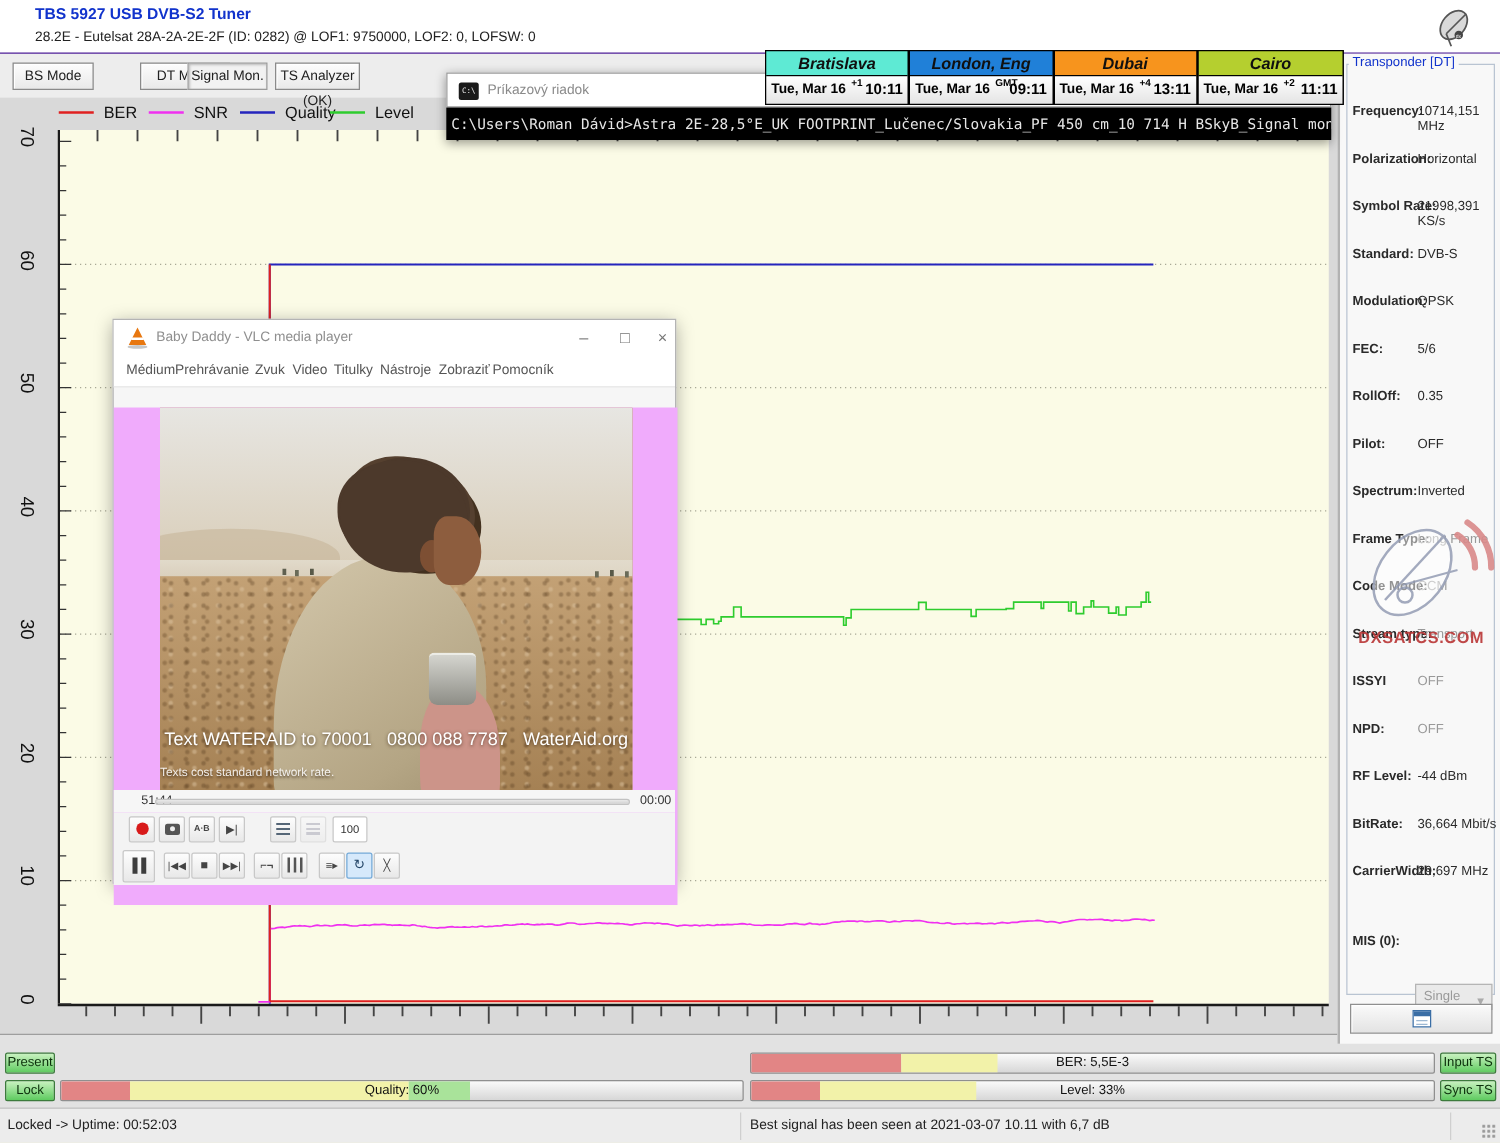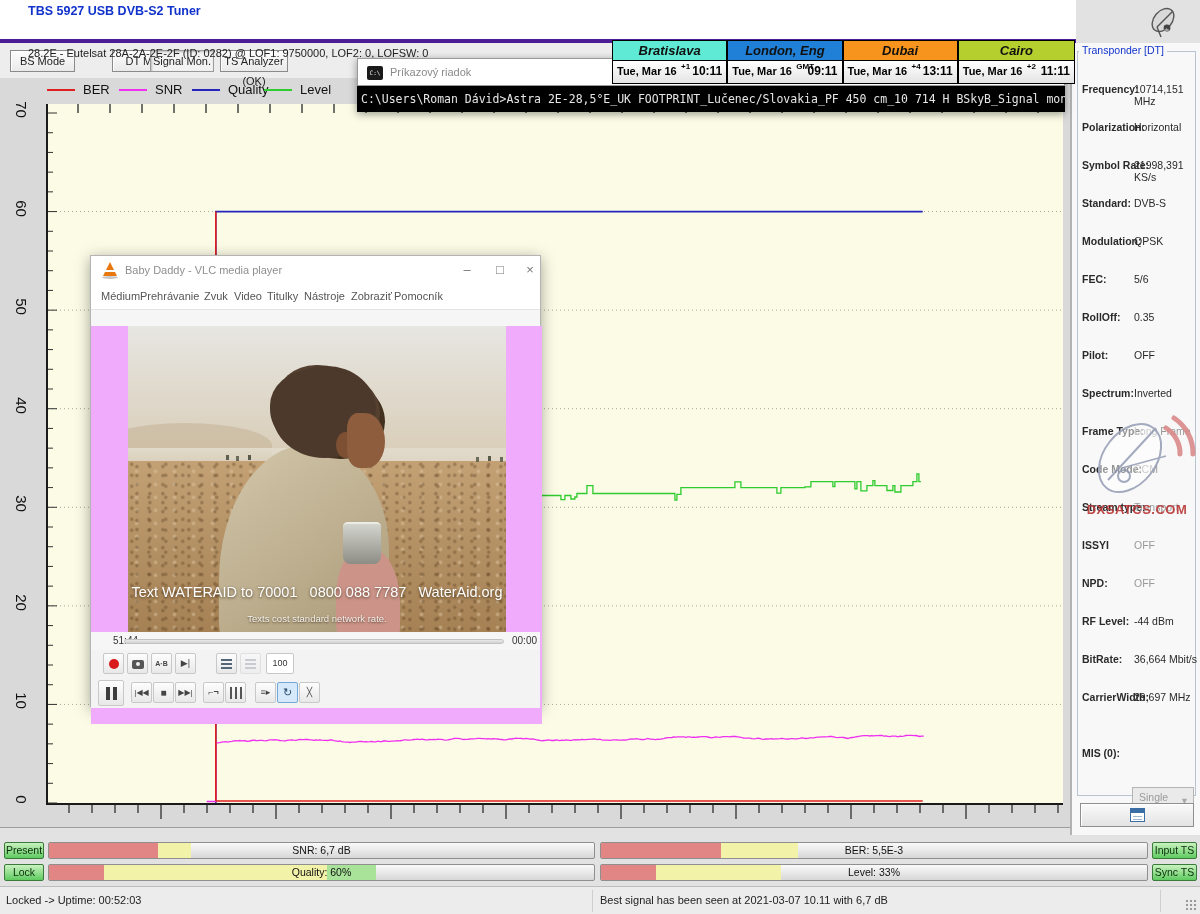--- a/index.html
+++ b/index.html
@@ -1,23 +1,23 @@
 <!DOCTYPE html>
 <html><head>
 <meta charset="utf-8">
 <style>
   * { margin:0; padding:0; box-sizing:border-box; }
   html,body { width:1200px; height:914px; overflow:hidden; }
   body { font-family:"Liberation Sans", sans-serif; background:#e2e2e2; position:relative; }
   .abs { position:absolute; }
 
   
-  #header { left:0; top:0; width:1076px; height:43px; background:#fff; border-bottom:4px solid #4c1d95; z-index:5; }
+  #header { left:0; top:0; width:1200px; height:43px; background:#fff; border-bottom:1px solid #4c1d95; z-index:5; }
   #app-title { left:28px; top:4px; font-size:12.5px; font-weight:bold; color:#1133cc; }
-  #app-subtitle { left:28px; top:24px; font-size:11px; color:#222;margin-top:23px; }
+  #app-subtitle { left:28px; top:24px; font-size:11px; color:#222; }
   #app-logo { left:1143px; top:4px; }
 
   
   #tabsbar { left:0; top:43px; width:1075px; height:35px; background:#ededed; z-index:4; }
   .tab { position:absolute; top:7px; height:22px; background:linear-gradient(#fdfdfd,#e9e9e9); border:1px solid #8a8a8a; box-shadow:inset 1px 1px 0 #fff; font-size:11px; color:#222; text-align:center; line-height:20px; cursor:default; }
   .tab.active { background:#f2f2f2; box-shadow:inset 1px 1px 2px #bbb; border-color:#9a9a9a; }
 
   
   #chart-panel { left:0; top:78px; width:1070px; height:750px; background:#d9d9d9; border-bottom:1px solid #9e9e9e; z-index:1; }
   .legend-item { position:absolute; top:4px; height:16px; font-size:13px; color:#111; }
@@ -67,21 +67,21 @@
   .vf-hill { position:absolute; left:-8%; top:30%; width:46%; height:14%; background:rgba(196,178,150,.55); border-radius:50% 50% 0 0; }
   .vf-trees { position:absolute; left:26%; top:40%; width:3px; height:5px; background:#5f6050; box-shadow:10px 1px 0 #6a6b58, 22px 0 0 #585948, 250px 2px 0 #6a6b58, 262px 1px 0 #585948, 274px 2px 0 #6a6b58; }
   .vf-hair { position:absolute; left:38%; top:13%; width:27%; height:28%; background:#4c392b; border-radius:46% 54% 48% 52%;
      box-shadow:6px -6px 0 -4px #4c392b, -7px -3px 0 -5px #4c392b, 12px -2px 0 -6px #55402f, -2px -9px 0 -6px #55402f, 16px 6px 0 -5px #43311f; }
   .vf-face { position:absolute; left:58%; top:27%; width:10%; height:17%; background:#8d5d3e; border-radius:35% 65% 60% 40%; }
   .vf-ear { position:absolute; left:55%; top:33%; width:5%; height:8%; background:#7d4f33; border-radius:50%; }
   .vf-shawl { position:absolute; left:24%; top:37%; width:45%; height:68%; background:linear-gradient(145deg,#d3c7ab,#b4a584 70%,#9c8d6c); border-radius:52% 46% 16% 26% / 62% 48% 12% 18%; }
   .vf-sleeve { position:absolute; left:55%; top:69%; width:17%; height:35%; background:#cc9489; border-radius:42% 48% 30% 35%; }
   .vf-cup { position:absolute; left:57%; top:61%; width:10%; height:13%; background:linear-gradient(#d4d4ce,#8d8d86); border-radius:12% 12% 18% 18%; border-top:2px solid #ecece6; }
   .vf-text1 { position:absolute; left:0; bottom:15%; width:100%; text-align:center; color:#fff; font-size:14.5px; text-shadow:0 1px 3px rgba(60,40,20,.8); white-space:pre; }
-  .vf-text2 { position:absolute; left:0; bottom:7.5%; width:100%; text-align:center; color:rgba(255,255,255,.88); font-size:9.5px; text-shadow:0 1px 2px rgba(60,40,20,.8); }
+  .vf-text2 { position:absolute; left:0; bottom:7.5%; width:100%; text-align:left; color:rgba(255,255,255,.88); font-size:9.5px; text-shadow:0 1px 2px rgba(60,40,20,.8); }
   #vlc-seekrow { position:absolute; left:0; top:376px; width:100%; height:18px; background:#f6f6f6; }
   .seek-time { position:absolute; top:3px; font-size:10px; color:#333; }
   #seek-track { position:absolute; left:33px; top:7px; width:380px; height:5px; background:linear-gradient(#e9e9e9,#d2d2d2); border-radius:3px; border:1px solid #c2c2c2; }
   #vlc-controls { position:absolute; left:0; top:394px; width:100%; height:58px; background:#f3f3f3; }
   .vbtn { position:absolute; width:21px; height:21px; background:linear-gradient(#fdfdfd,#e8e8e8); border:1px solid #c8c8c8; border-radius:2px; text-align:center; line-height:19px; font-size:10px; color:#444; }
   .vbtn.big { width:26px; height:26px; line-height:24px; }
   .vbtn.hl { background:#d6e9fb; border:1px solid #73a9d8; }
   .pause-bars { display:inline-block; width:4px; height:13px; background:#3d3d3d; margin:0 1.5px; vertical-align:middle; }
 
   
@@ -497,25 +497,20 @@
       <span id="mis-chevron">▼</span>
     </div>
   </div>
   <div id="panel-bottom-button">
     <div id="pbb-icon"></div>
   </div>
 </div>
 
 <div id="meters-zone" class="abs">
   <div class="status-btn" style="left:4px;top:6px;width:40px;">Present</div>
-  <div class="meter" style="left:48px;top:6px;width:547px;">
-    <div class="meter-label">SNR: 6,7 dB</div>
-  <div class="meter-seg" style="left: 0%; width: 20%; background: rgb(226, 133, 133);"></div>
-      <div class="meter-seg" style="left: 20%; width: 6%; background: rgb(242, 242, 169);"></div>
-    </div>
   <div class="meter" style="left:600px;top:6px;width:548px;">
     <div class="meter-label">BER: 5,5E-3</div>
   <div class="meter-seg" style="left: 0%; width: 22%; background: rgb(226, 133, 133);"></div>
       <div class="meter-seg" style="left: 22%; width: 14%; background: rgb(242, 242, 169);"></div>
     </div>
   <div class="status-btn" style="left:1152px;top:6px;width:45px;">Input TS</div>
 
   <div class="status-btn" style="left:4px;top:28px;width:40px;">Lock</div>
   <div class="meter" style="left:48px;top:28px;width:547px;">
     <div class="meter-label">Quality: 60%</div>

